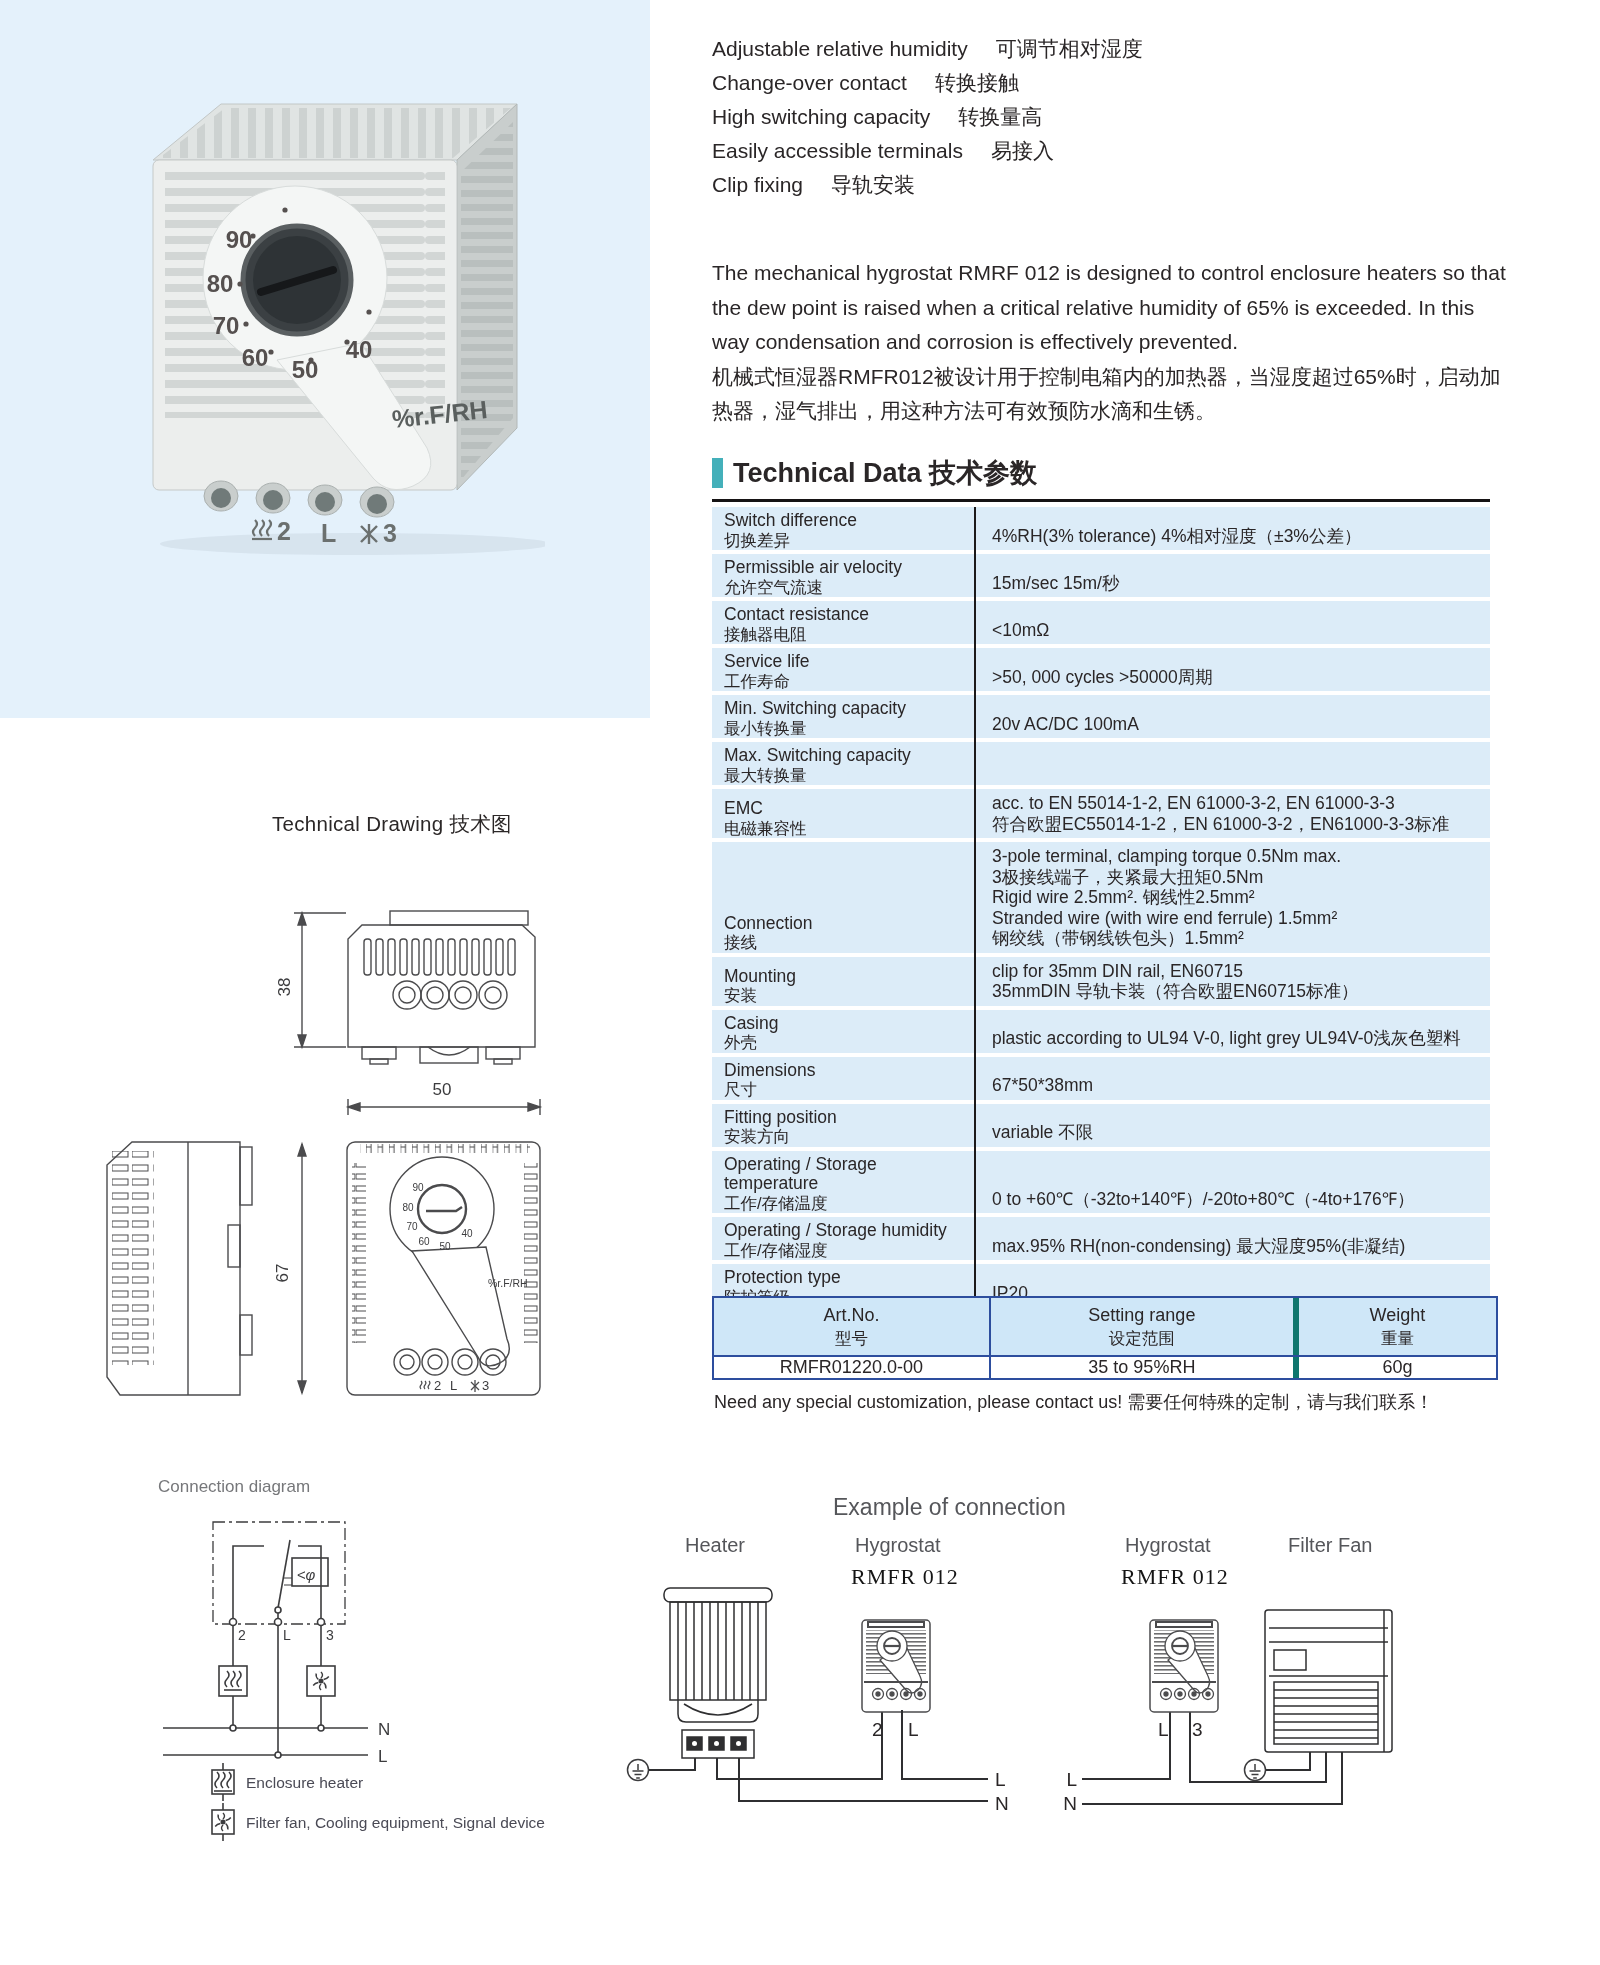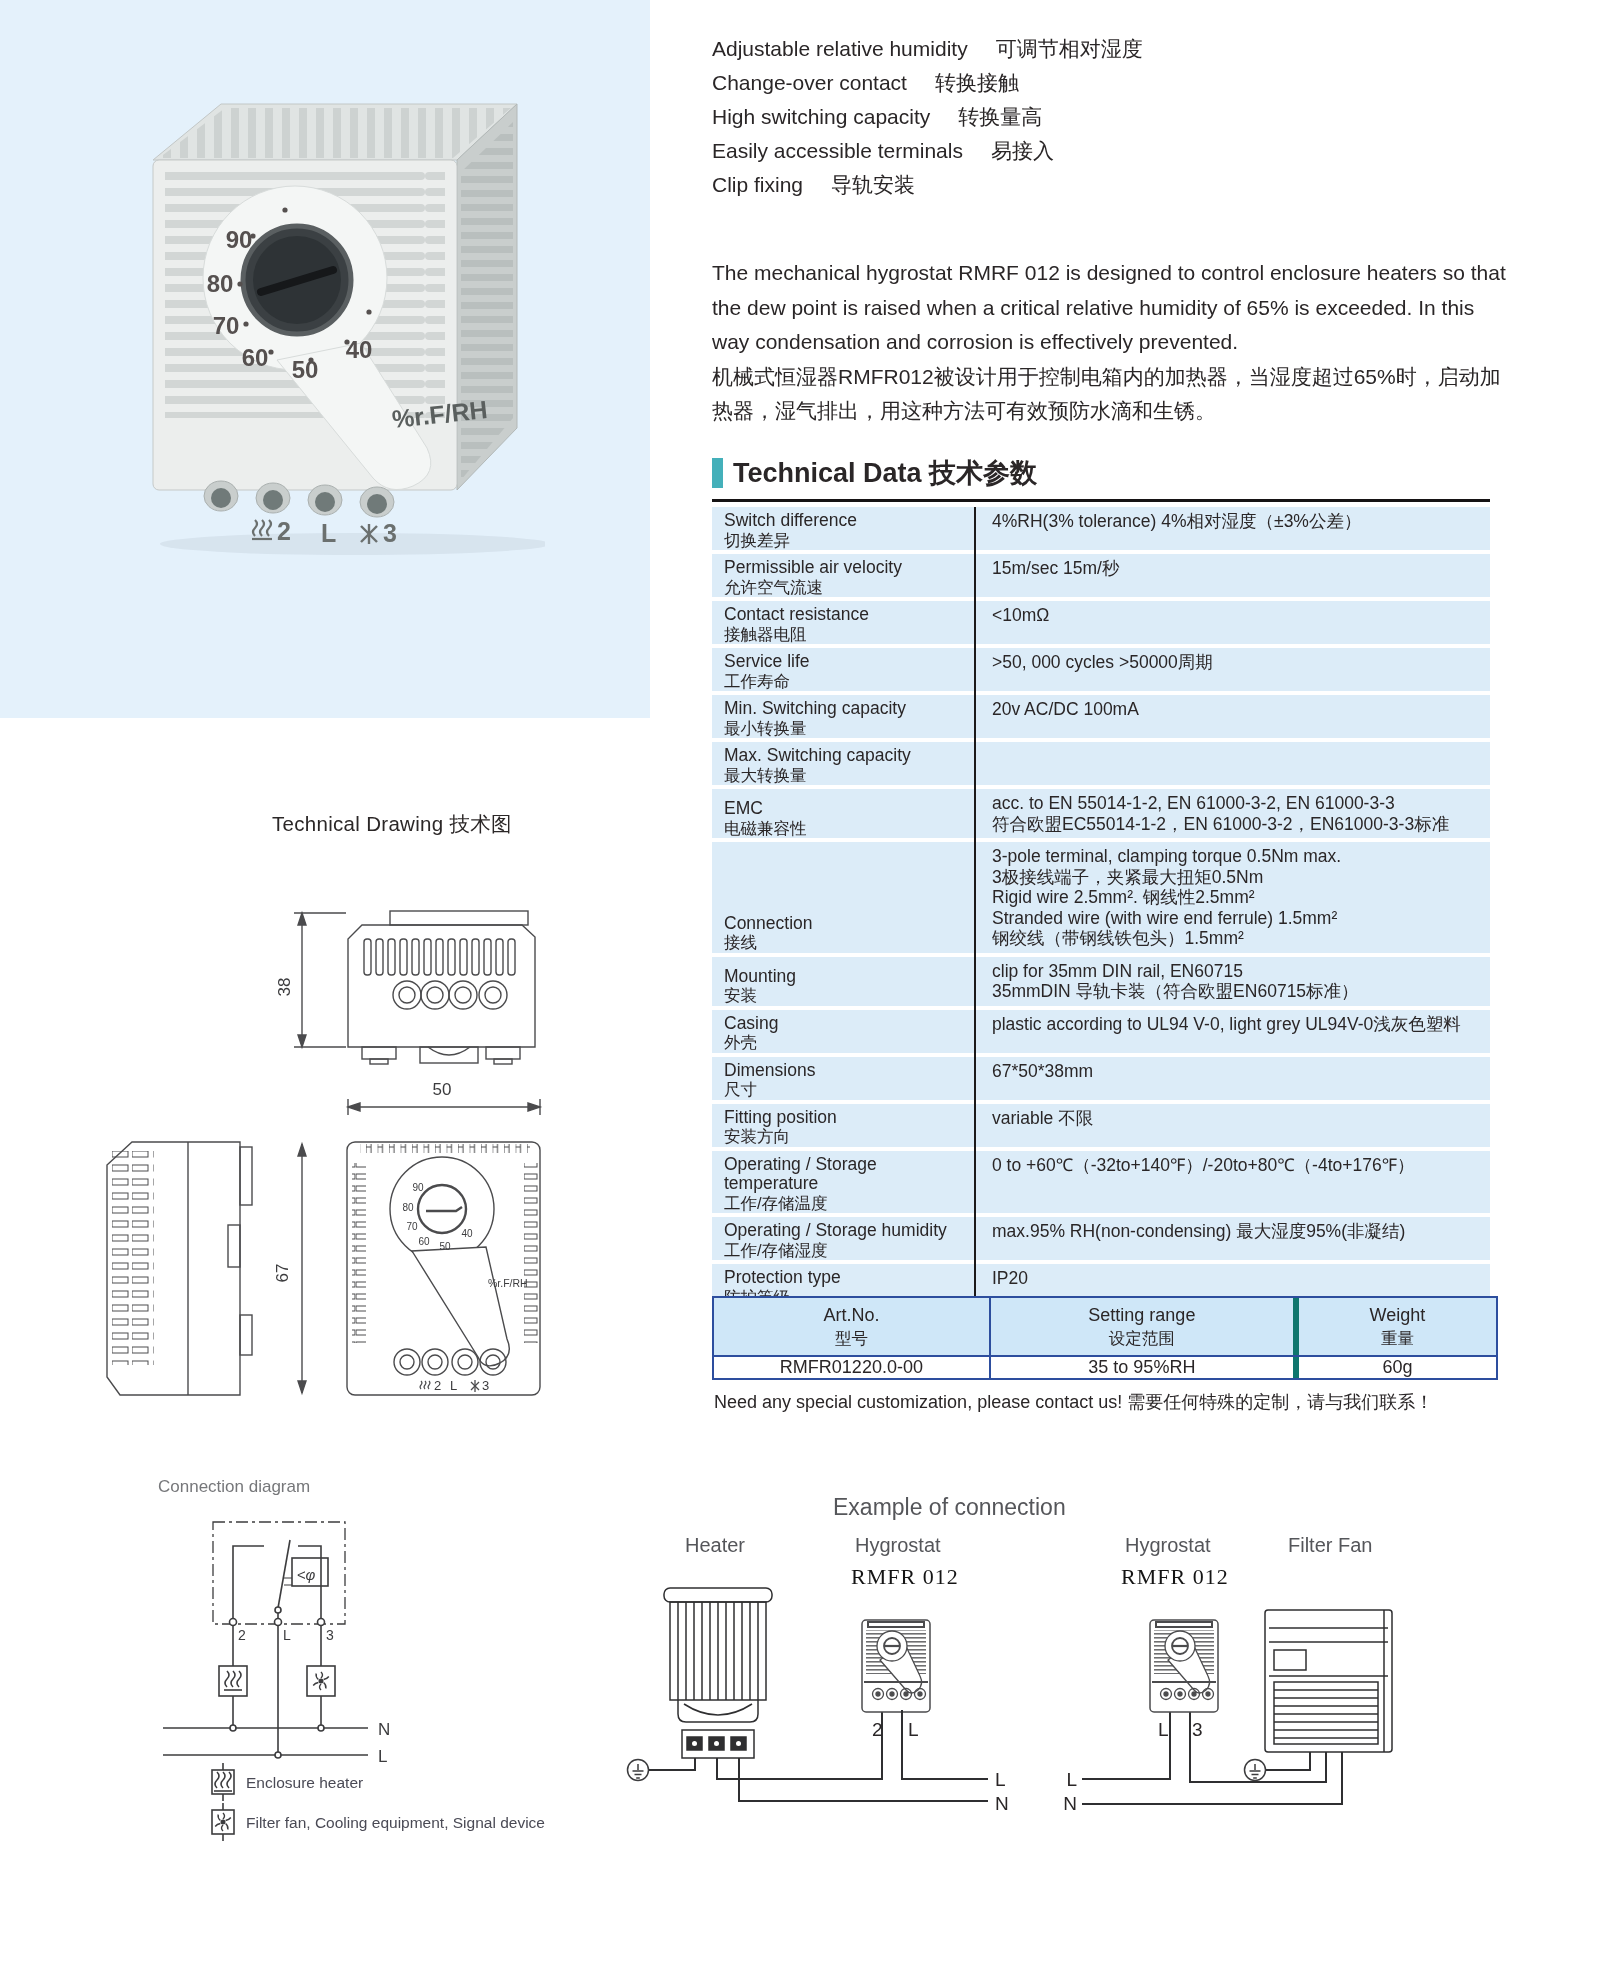--- a/index.html
+++ b/index.html
@@ -19,21 +19,21 @@
   .tech{left:712px;top:455px;width:778px;}
   .tech-head{display:flex;align-items:center;gap:10px;border-bottom:3px solid #161314;padding-bottom:8px;}
   .teal-bar{width:11px;height:30px;background:#44b0ba;}
   .tech-title{font-size:27px;font-weight:bold;}
   .tech-rows{position:relative;margin-top:5px;}
   .tech-rows:before{content:"";position:absolute;left:262px;top:0;bottom:0;width:2px;background:#1c191a;}
   .trow{display:flex;background:#dcecf8;margin-bottom:4px;}
   .tlabel{width:262px;box-sizing:border-box;padding:4px 8px 0 12px;display:flex;flex-direction:column;justify-content:flex-end;}
   .tlabel div{font-size:17.5px;line-height:19.5px;}
   .tlabel .zh{font-size:16.5px;}
-  .tvalue{flex:1;box-sizing:border-box;padding:4px 8px 4px 18px;display:flex;flex-direction:column;justify-content:flex-start;}
+  .tvalue{flex:1;box-sizing:border-box;padding:4px 8px 4px 18px;display:flex;flex-direction:column;justify-content:flex-end;}
   .tvalue div{font-size:17.5px;line-height:20.5px;}
   .tech-bottom{height:3px;background:#161314;margin-top:1px;}
   
   .art{left:712px;top:1296px;width:786px;border:2px solid #2d4e9e;box-sizing:border-box;}
   .art-hrow{display:flex;background:#cfe7f8;border-bottom:2px solid #2d4e9e;}
   .art-brow{display:flex;background:#ffffff;}
   .art-cell{box-sizing:border-box;text-align:center;padding:6px 0;}
   .art-cell.c1{width:35.4%;border-right:2px solid #2d4e9e;}
   .art-cell.c2{width:39.4%;border-right:6px solid #0f766e;}
   .art-cell.c3{width:25.2%;}

